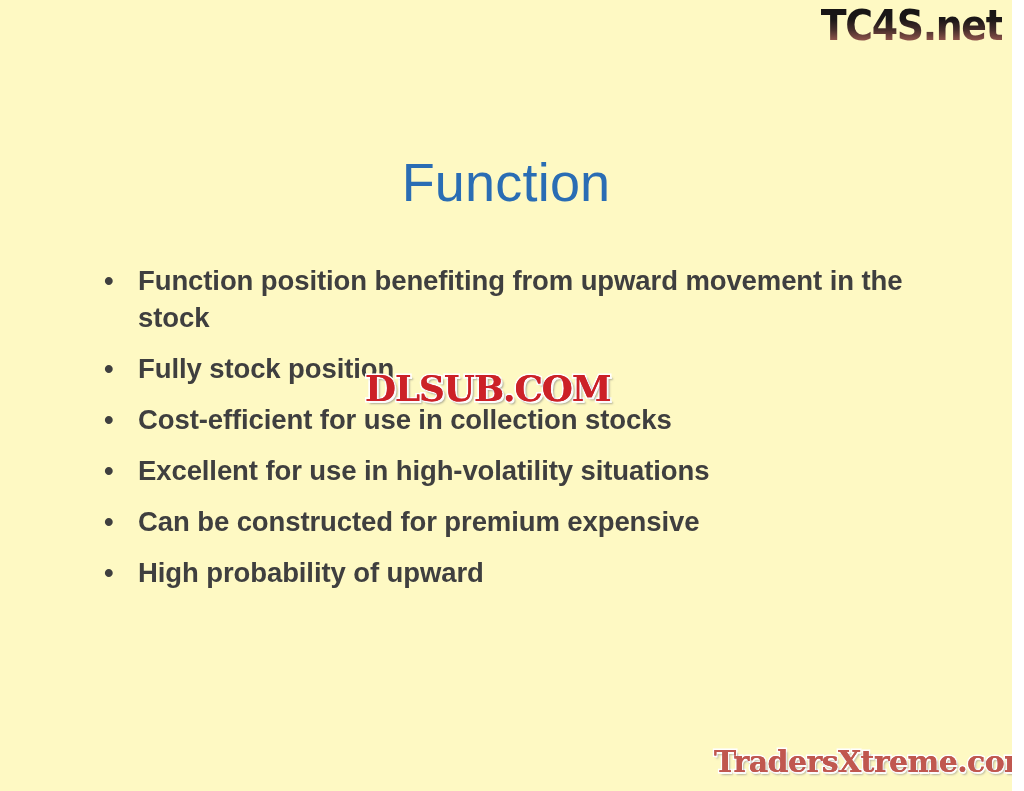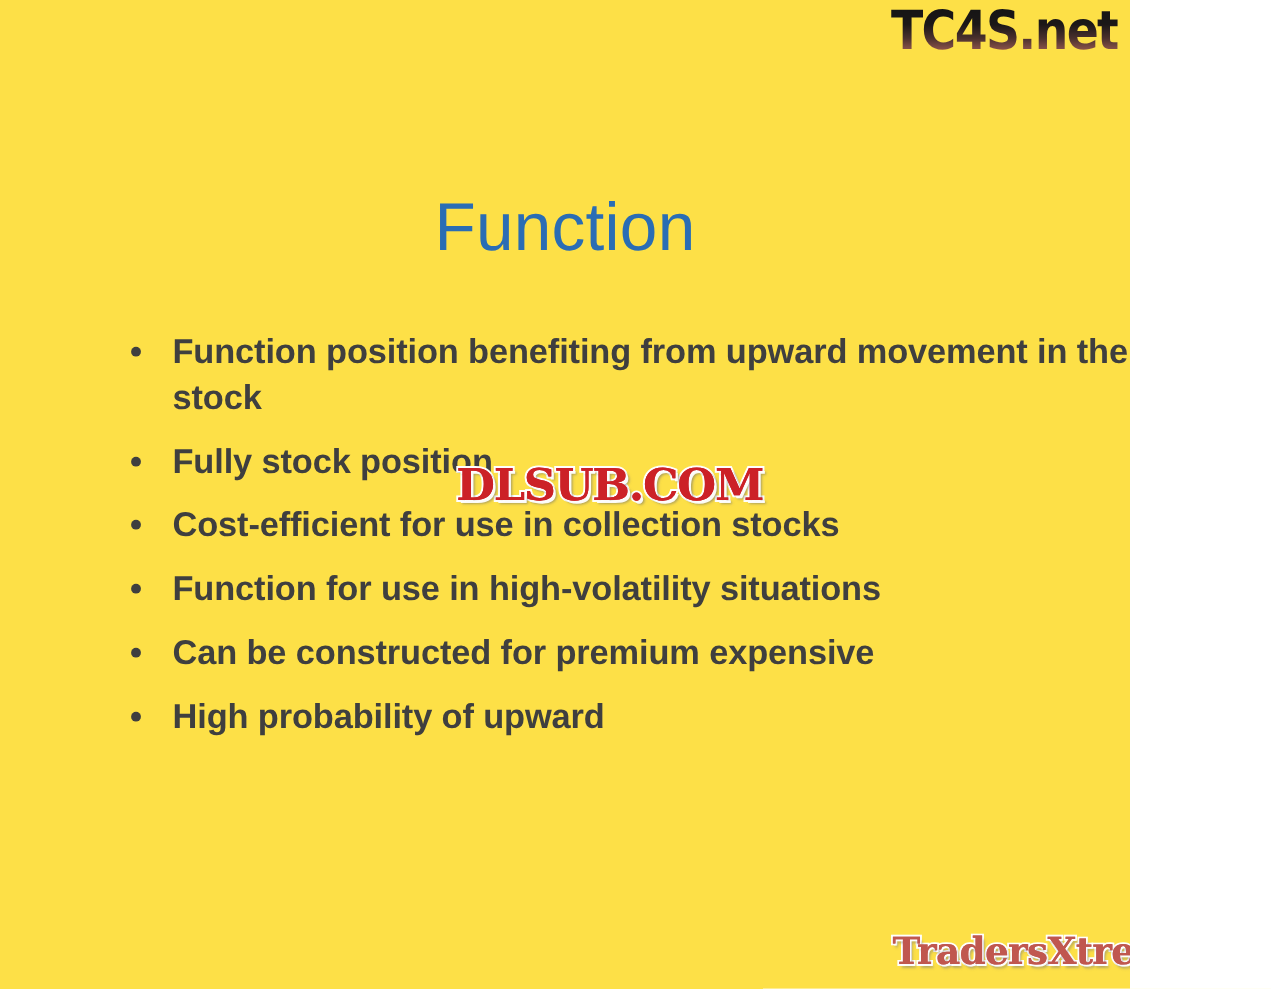--- a/index.html
+++ b/index.html
@@ -10,23 +10,23 @@
   }
   body {
     width: 1024px;
     height: 791px;
     font-family: "Liberation Sans", sans-serif;
     -webkit-font-smoothing: antialiased;
   }
 
   .slide {
     position: relative;
-    width: 904px;
+    width: 1012px;
     height: 791px;
-    background: #fde047;
+    background: #fef9c3;
     overflow: hidden;
   }
 
   
   .brand-logo {
     position: absolute;
     top: 2px;
     right: 10px;
     font-family: "DejaVu Sans", sans-serif;
     font-weight: bold;
@@ -188,21 +188,21 @@
     <li class="bullet-item">
       <span class="bullet-dot">•</span>
       <span class="bullet-text">Fully stock position</span>
     </li>
     <li class="bullet-item">
       <span class="bullet-dot">•</span>
       <span class="bullet-text">Cost-efficient for use in collection stocks</span>
     </li>
     <li class="bullet-item">
       <span class="bullet-dot">•</span>
-      <span class="bullet-text">Function for use in high-volatility situations</span>
+      <span class="bullet-text">Excellent for use in high-volatility situations</span>
     </li>
     <li class="bullet-item">
       <span class="bullet-dot">•</span>
       <span class="bullet-text">Can be constructed for premium expensive</span>
     </li>
     <li class="bullet-item">
       <span class="bullet-dot">•</span>
       <span class="bullet-text">High probability of upward</span>
     </li>
   </ul>

